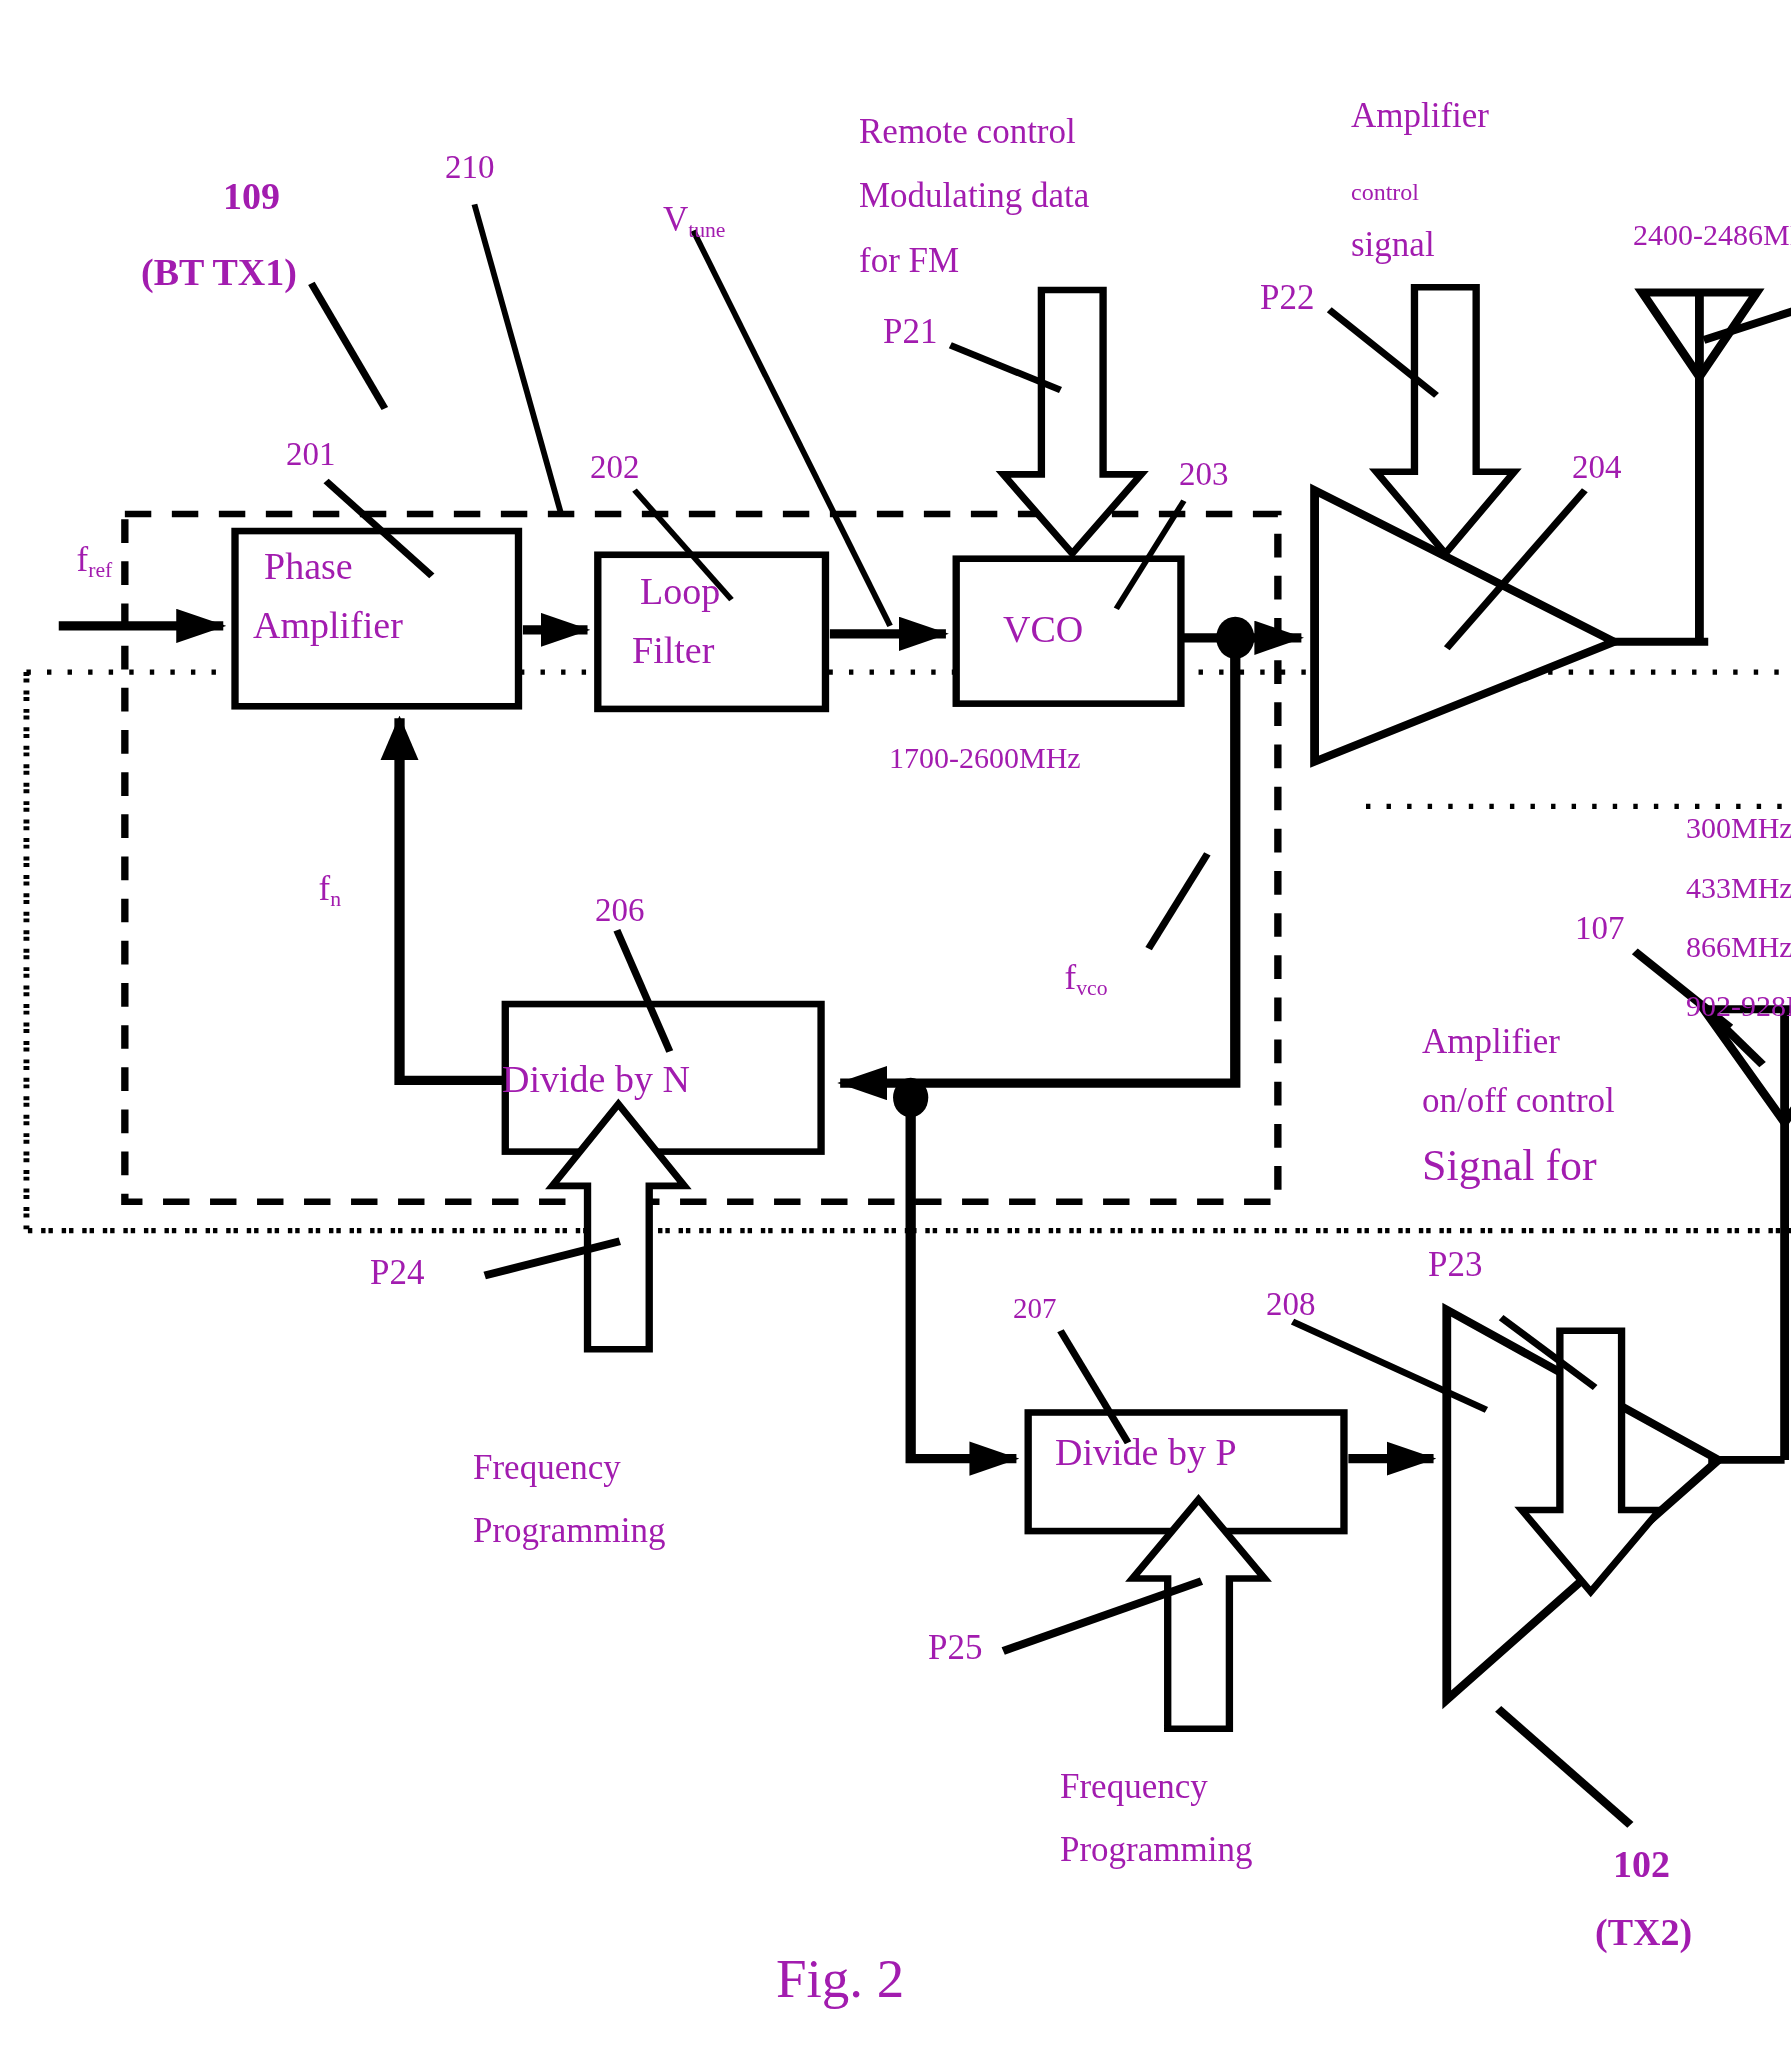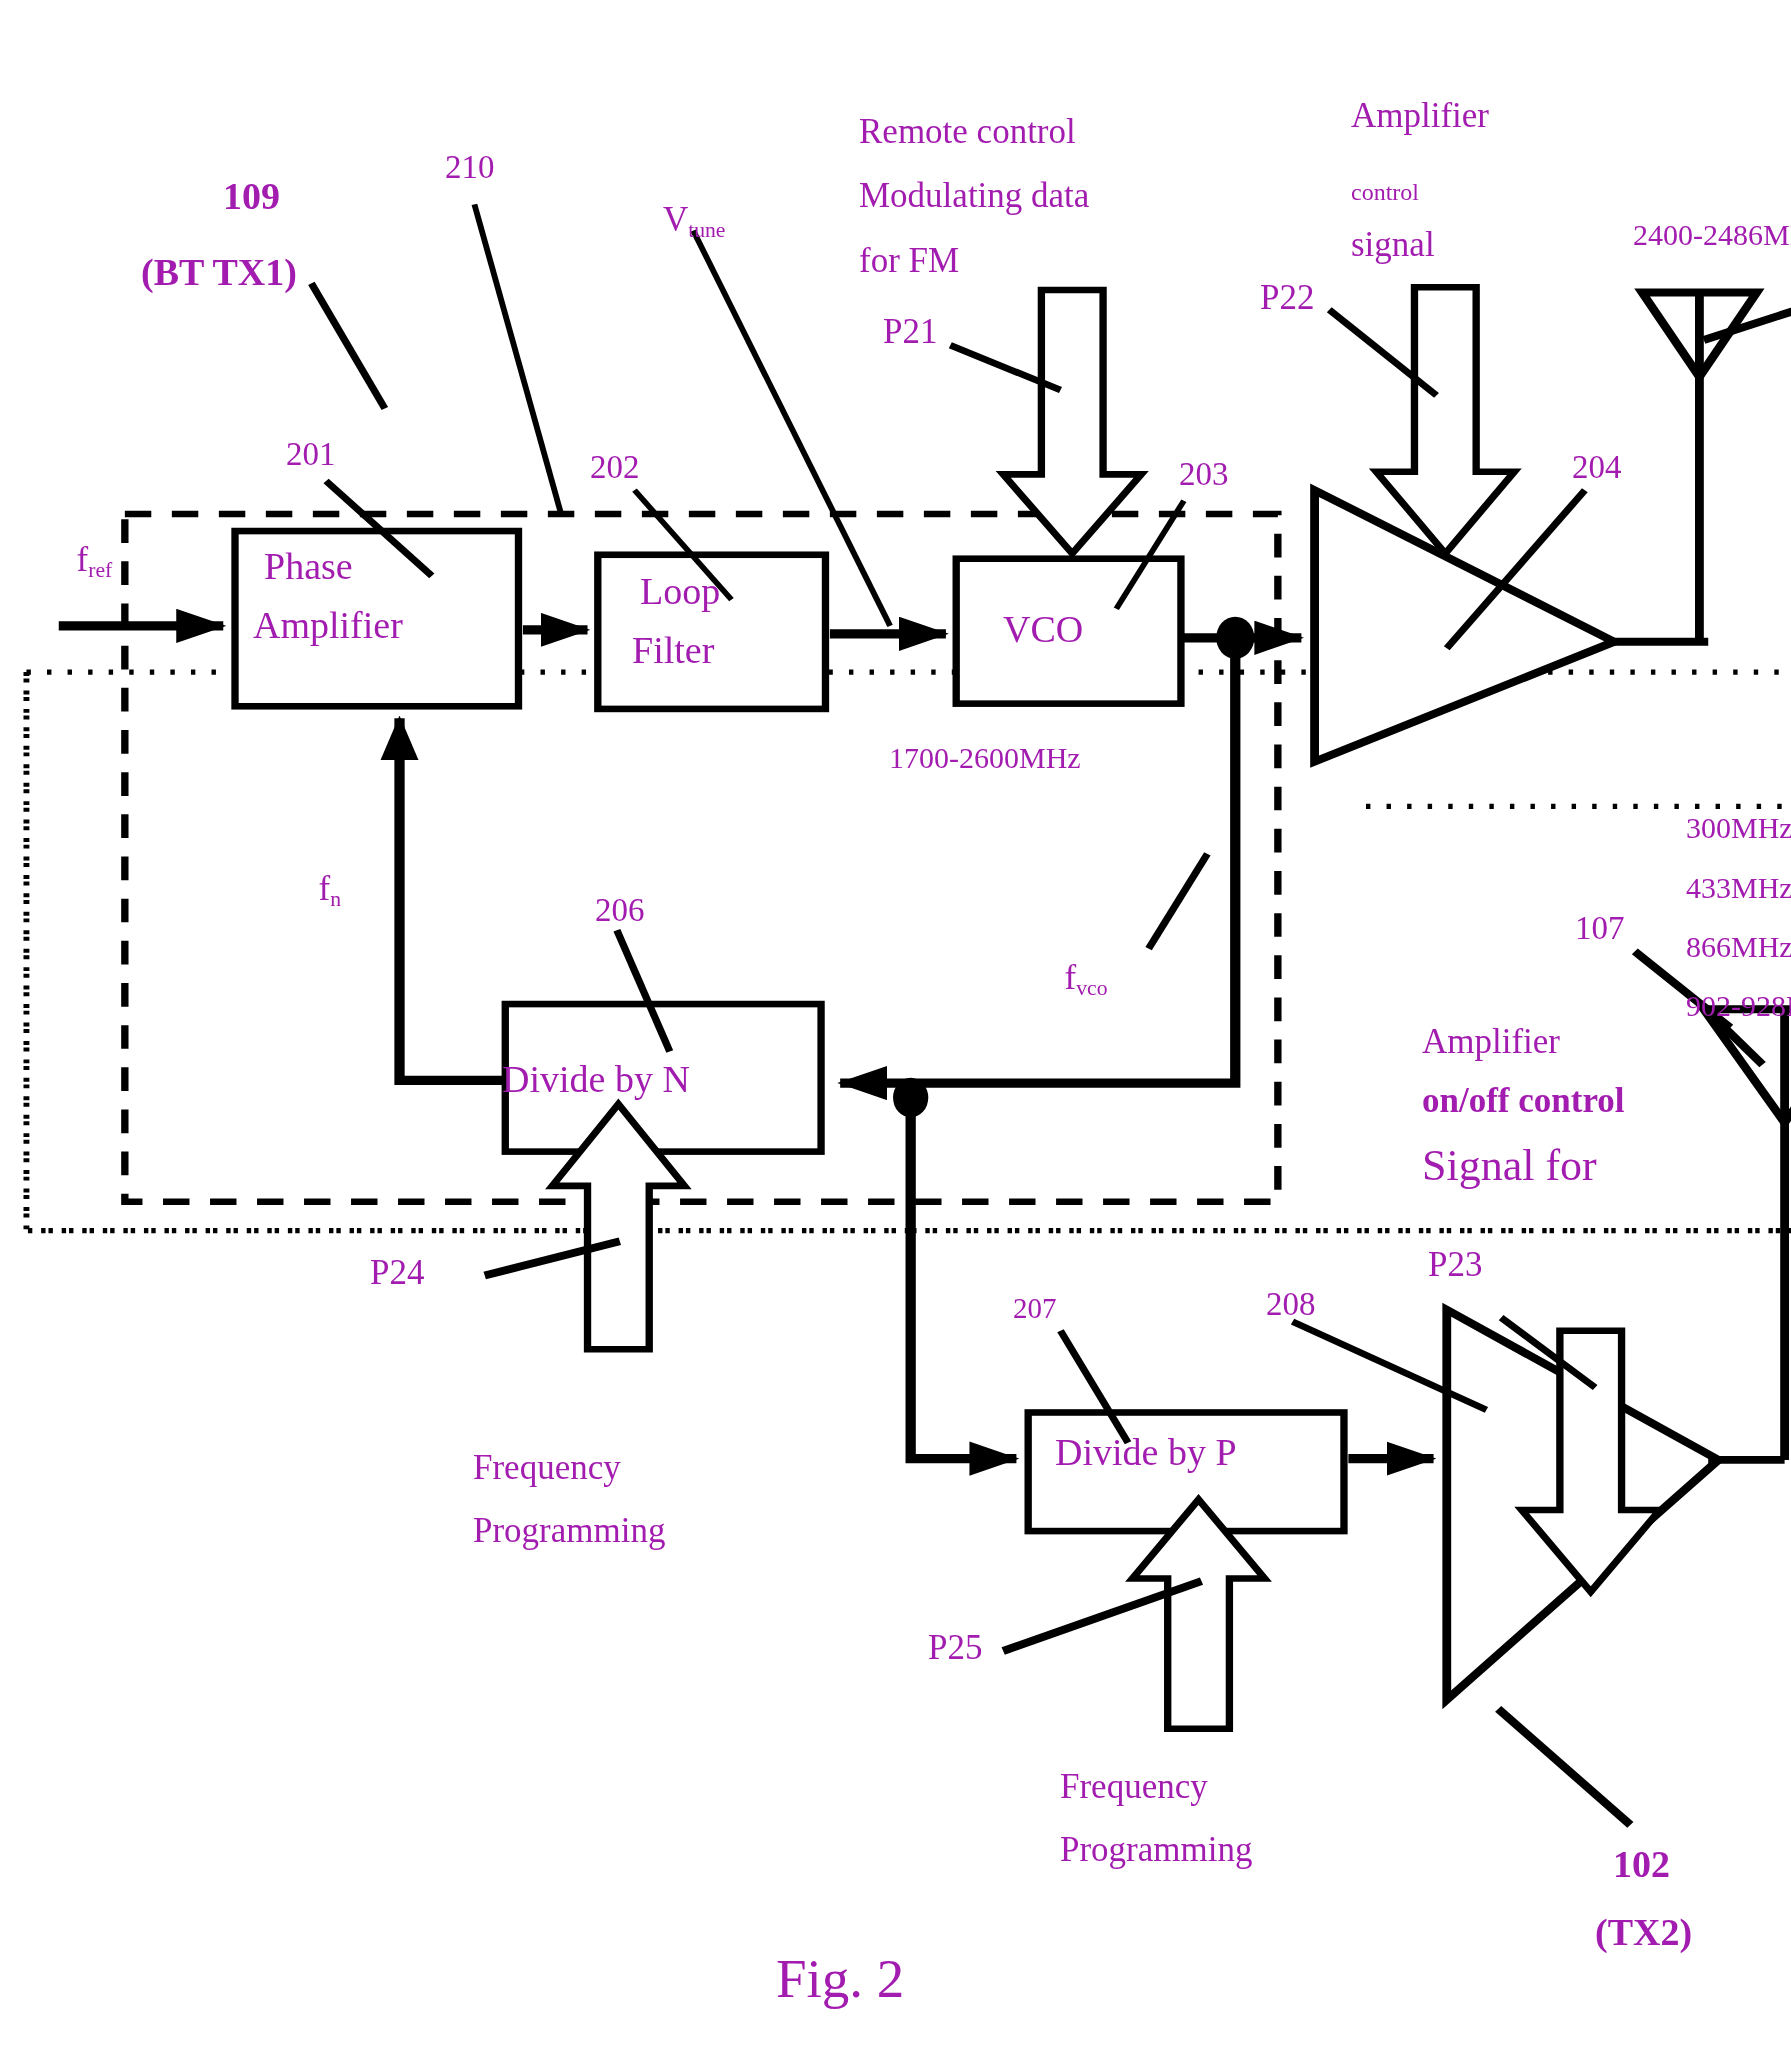--- a/index.html
+++ b/index.html
@@ -174,21 +174,21 @@
 <div class="lbl txt" style="left: 1047px; top: 916px; font-size: 35px;">
   <span>f</span><span class="sub">vco</span>
 </div>
 
 <div class="lbl freq" style="left: 1686px; top: 810px; font-size: 30px;">300MHz</div>
 <div class="lbl freq" style="left: 1686px; top: 870px; font-size: 30px;">433MHz</div>
 <div class="lbl freq" style="left: 1686px; top: 929px; font-size: 30px;">866MHz</div>
 <div class="lbl freq" style="left: 1686px; top: 988px; font-size: 30px;">902-928MHz</div>
 
 <div class="lbl txt" style="left: 1422px; top: 1021px; font-size: 35px;">Amplifier</div>
-<div class="lbl txt" style="left: 1422px; top: 1080px; font-size: 35px; font-weight: bold;">on/off control</div>
+<div class="lbl txt" style="left: 1422px; top: 1080px; font-size: 35px;">on/off control</div>
 <div class="lbl txt" style="left: 1422px; top: 1140px; font-size: 44px;">Signal for</div>
 
 <div class="lbl txt" style="left: 1428px; top: 1244px; font-size: 35px;">P23</div>
 <div class="lbl txt" style="left: 370px; top: 1252px; font-size: 35px;">P24</div>
 <div class="lbl txt" style="left: 928px; top: 1627px; font-size: 35px;">P25</div>
 
 <div class="lbl txt" style="left: 473px; top: 1447px; font-size: 35px;">Frequency</div>
 <div class="lbl txt" style="left: 473px; top: 1510px; font-size: 35px;">Programming</div>
 
 <div class="lbl txt" style="left: 1060px; top: 1766px; font-size: 35px;">Frequency</div>

